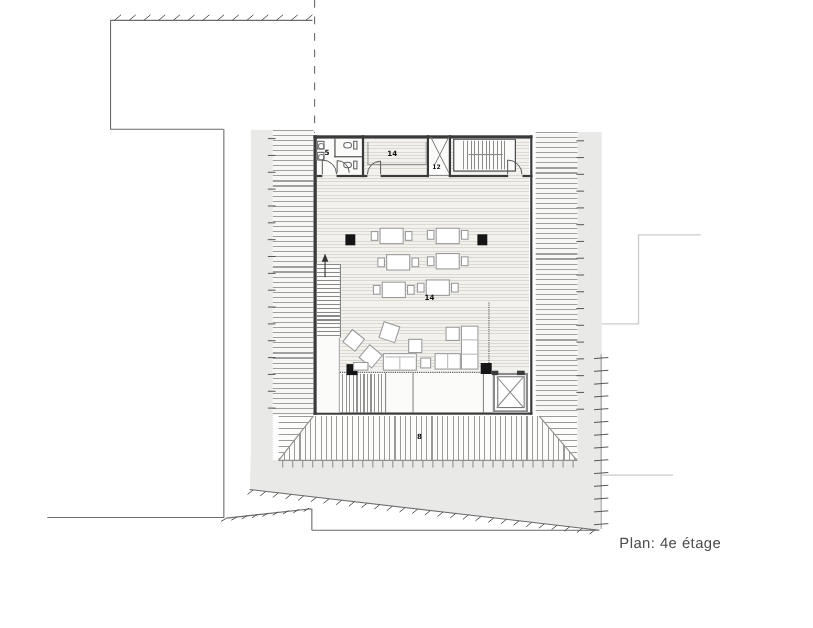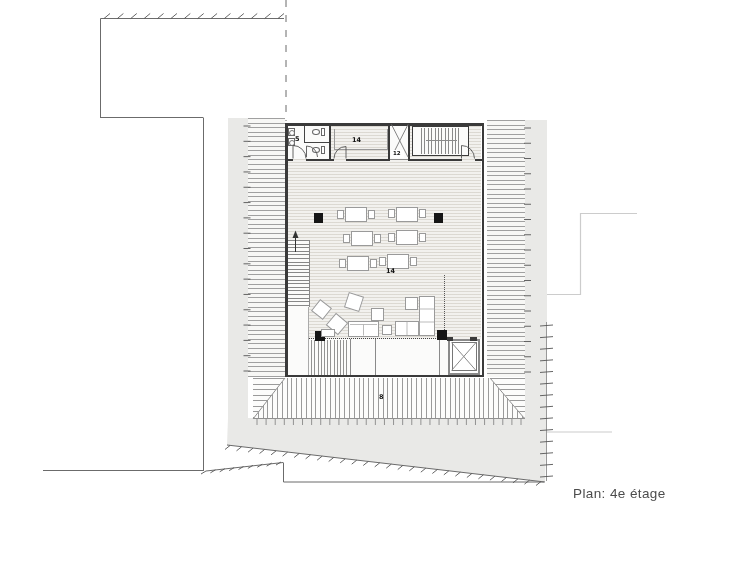--- a/index.html
+++ b/index.html
@@ -319,14 +319,14 @@
     </g>
   </svg>
 
   <div class="lbl" style="left:295px;top:136px;">5</div>
   <div class="lbl" style="left:352px;top:137px;">14</div>
   <div class="abs" style="left:391px;top:150px;width:13px;height:8px;background:#fff;"></div>
   <div class="lbl" style="left:393px;top:151px;font-size:5.5px;">12</div>
   <div class="lbl" style="left:386px;top:268px;">14</div>
   <div class="lbl" style="left:379px;top:394px;">8</div>
 
-  <div class="title" style="left:563px;top:486px;margin-left:10px;">Plan: 4e étage</div>
+  <div class="title" style="left:563px;top:486px;">Plan: 4e étage</div>
 </div>
 
 </body></html>

